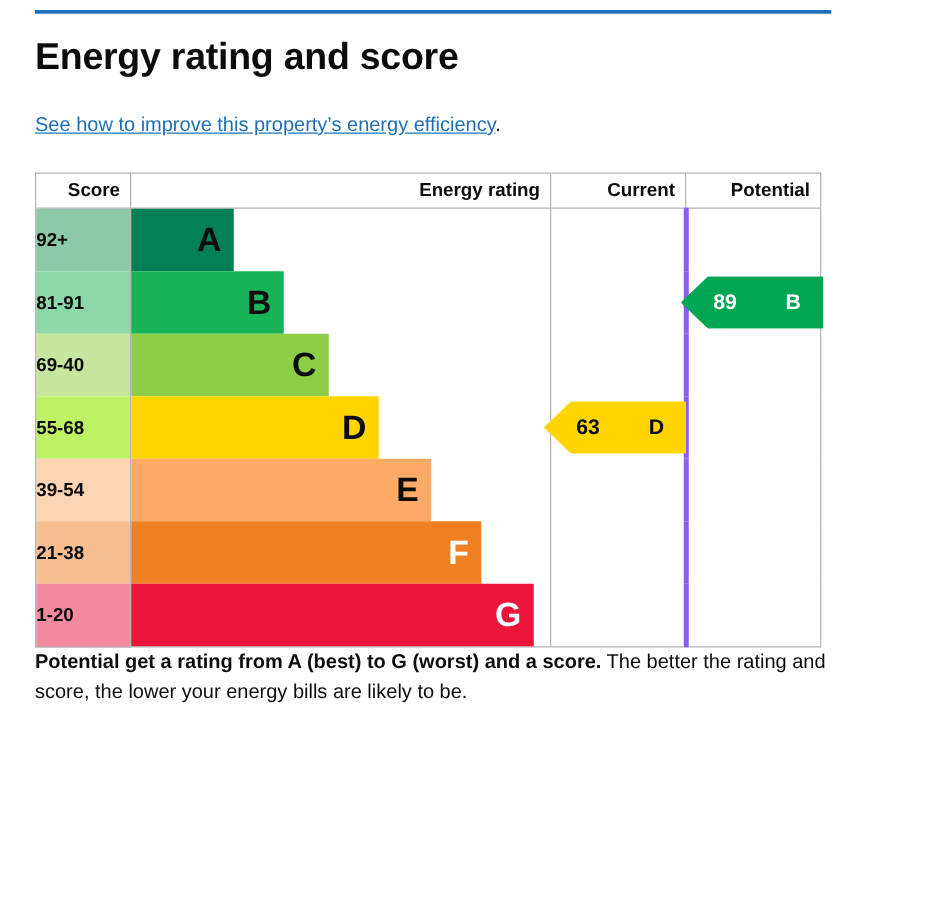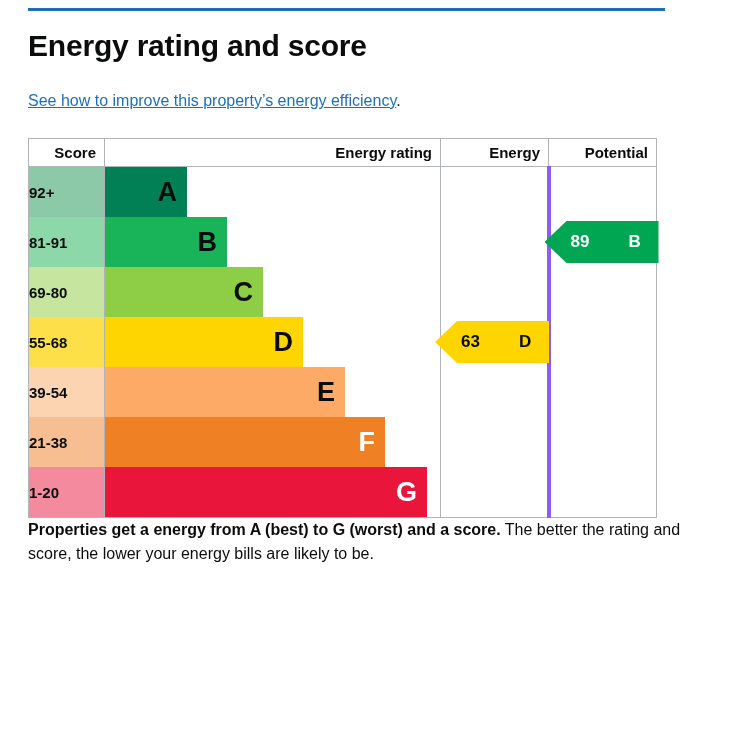--- a/index.html
+++ b/index.html
@@ -158,21 +158,21 @@
   <h1 class="page-title">Energy rating and score</h1>
 
 
   <p class="improve-line"><a class="improve-link" href="#">See how to improve this property’s energy efficiency</a><span>.</span></p>
 
   <table class="epc">
     <thead>
       <tr class="hdr-row">
         <th class="hdr-score">Score</th>
         <th class="hdr-rating">Energy rating</th>
-        <th class="hdr-current">Energy</th>
+        <th class="hdr-current">Current</th>
         <th class="hdr-potential">Potential</th>
       </tr>
     </thead>
     <tbody id="graph-body">
         <tr>
           <td class="cell-score" style="background: rgb(140, 201, 169);">92+</td>
           <td class="cell-bar">
             <div class="bar" style="width: 82px; background: rgb(0, 128, 84); color: rgb(11, 12, 12);">A</div>
           </td>
           <td class="cell-current"></td>
@@ -185,29 +185,29 @@
           </td>
           <td class="cell-current"></td>
           <td class="cell-potential">
             <div class="pointer potential" style="background: rgb(0, 166, 81);">
               <span class="val">89</span>
               <span>B</span>
             </div>
           </td>
         </tr>
         <tr>
-          <td class="cell-score" style="background: rgb(198, 230, 159);">69-80</td>
+          <td class="cell-score" style="background: rgb(198, 230, 159);">69-40</td>
           <td class="cell-bar">
             <div class="bar" style="width: 158px; background: rgb(141, 206, 70); color: rgb(11, 12, 12);">C</div>
           </td>
           <td class="cell-current"></td>
           <td class="cell-potential"></td>
         </tr>
         <tr>
-          <td class="cell-score" style="background: #fde047;">55-68</td>
+          <td class="cell-score" style="background: #bef264;">55-68</td>
           <td class="cell-bar">
             <div class="bar" style="width: 198px; background: rgb(255, 213, 0); color: rgb(11, 12, 12);">D</div>
           </td>
           <td class="cell-current">
             <div class="pointer current" style="background: rgb(255, 213, 0);">
               <span class="val">63</span>
               <span>D</span>
             </div>
           </td>
           <td class="cell-potential"></td>
@@ -233,15 +233,15 @@
           <td class="cell-bar">
             <div class="bar" style="width: 322px; background: rgb(233, 21, 59); color: rgb(255, 255, 255);">G</div>
           </td>
           <td class="cell-current"></td>
           <td class="cell-potential"></td>
         </tr>
       </tbody>
   </table>
 
 
-  <p class="note"><b>Properties get a energy from A (best) to G (worst) and a score.</b><span> The better the rating and score, the lower your energy bills are likely to be.</span></p>
+  <p class="note"><b>Potential get a rating from A (best) to G (worst) and a score.</b><span> The better the rating and score, the lower your energy bills are likely to be.</span></p>
 
 </div>
 
 </body></html>

